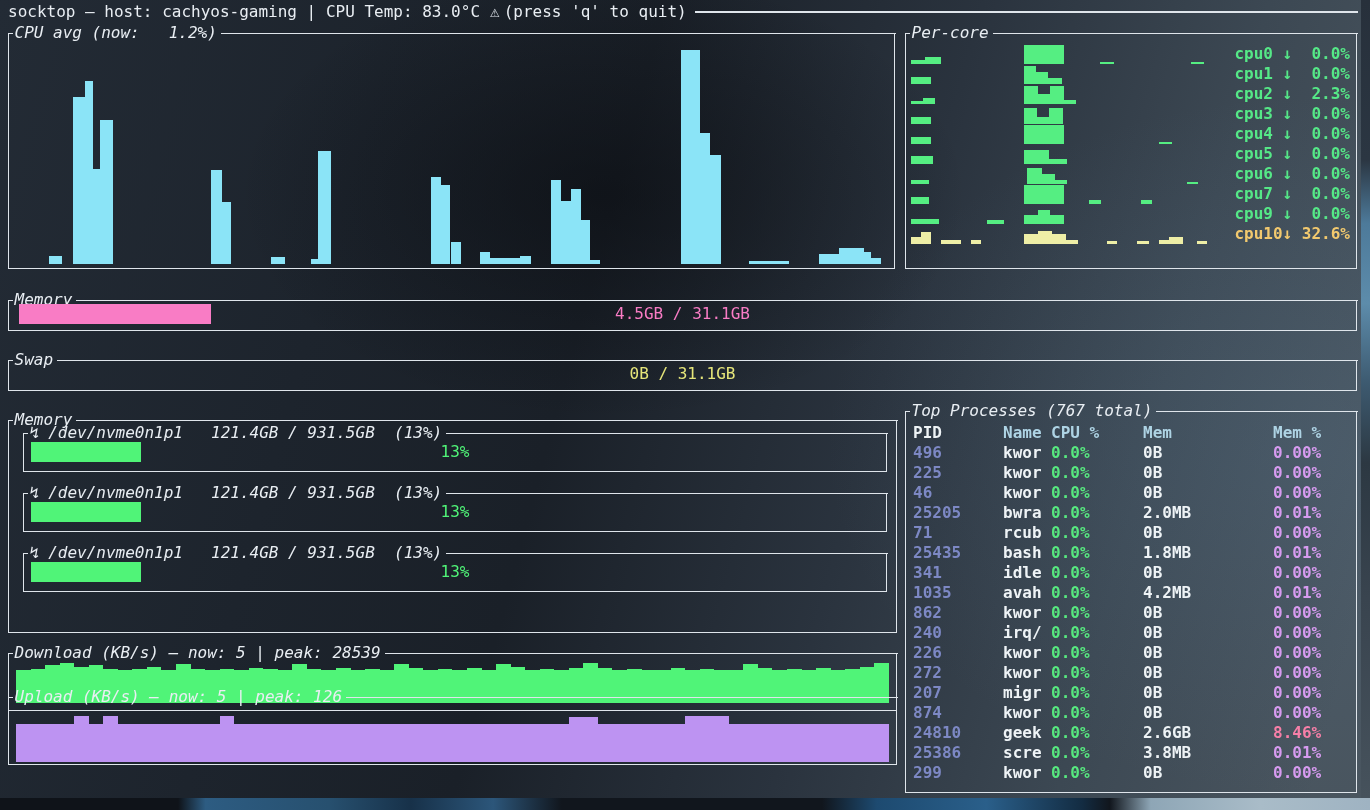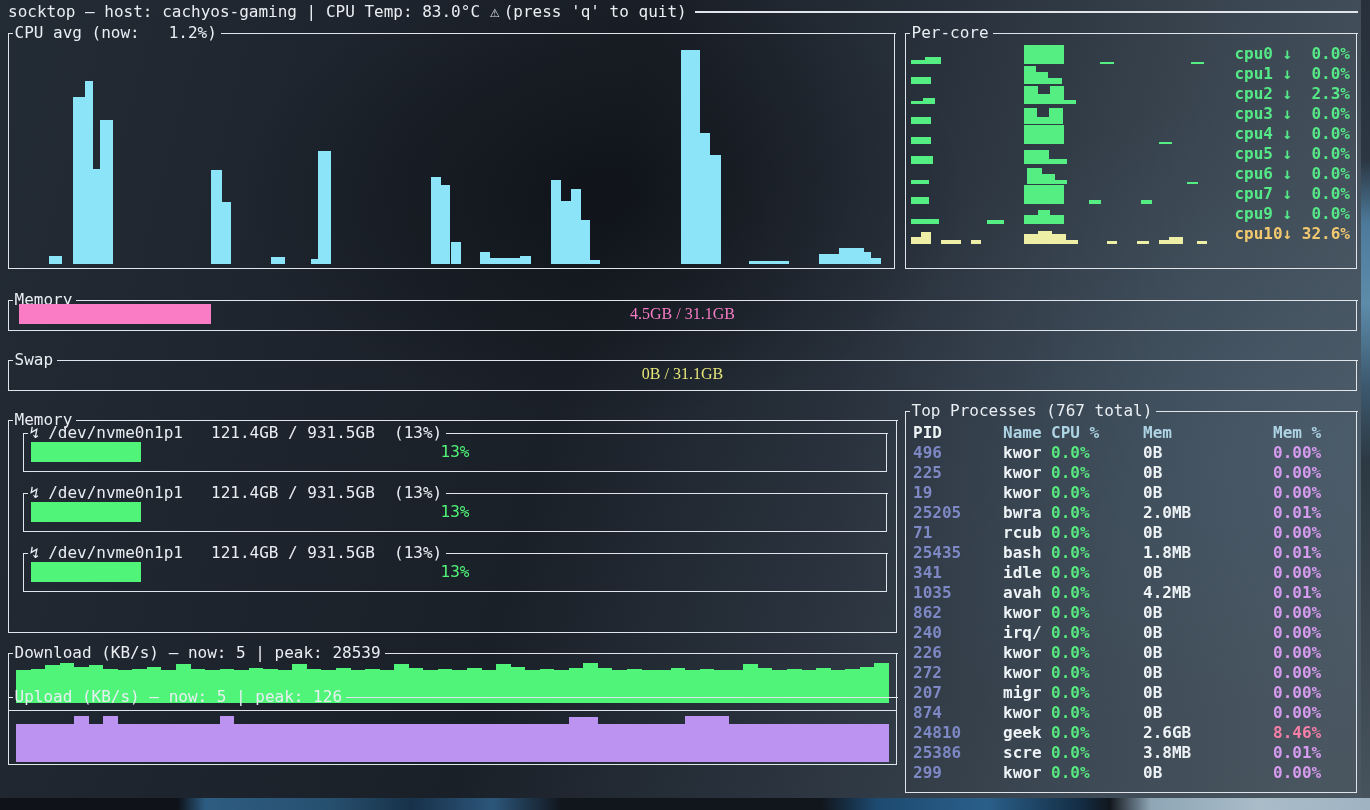--- a/index.html
+++ b/index.html
@@ -21,37 +21,37 @@
   .titlebar { position:absolute; left:8px; top:2px; right:12px; height:19px;
     display:flex; align-items:center; white-space:pre; }
   .titlebar .rule { flex:1; border-top:2px solid #dfe5eb; margin-left:8px; }
   .warn { padding:0 4px 0 10px; color:#dfe5eb; }
 
   .panel { position:absolute; border:1.5px solid #dfe5eb; border-top:none; }
   .phead { position:absolute; left:-1.5px; right:-1.5px; top:-10px; height:20px;
     display:flex; align-items:center; white-space:pre; }
   .phead .seg { border-top:1.5px solid #dfe5eb; height:0; }
   .segl { width:5px; } .segr { flex:1; }
-  .ptitle { padding:0 4px 0 2px; line-height:20px; }
+  .ptitle { padding:0 4px 0 2px; line-height:20px;font-style:italic; }
 
   .bar { position:absolute; bottom:0; }
   .cyan { background:#8be4f7; }
   .green { background:#55ee82; }
   .yellow { background:#eeeea6; }
 
   #cpu-bars { position:absolute; left:7px; right:6px; bottom:4px; height:225px; }
 
   .pcrows { position:absolute; left:3px; top:11px; right:4px; }
   .pc-row { position:relative; height:20px; }
   .spark { position:absolute; inset:0; }
   .pc-label { position:absolute; right:2px; top:1px; font-weight:bold; white-space:pre;
     color:#55e887; line-height:18px; }
   .pc-row.last .pc-label { color:#f2c96e; }
 
-  .gauge { position:absolute; left:10px; right:10px; top:4px; height:20px;font-family:Liberation Serif, serif; }
+  .gauge { position:absolute; left:10px; right:10px; top:4px; height:20px; }
   .gfill { position:absolute; left:0; top:0; height:100%; }
   .glabel { position:absolute; left:0; right:0; top:0; text-align:center; line-height:20px; white-space:pre; }
   .memfill { background:#f97cc5; } .memtext { color:#f97cc5; }
   .swaptext { color:#e6e67a; }
 
   .disk-entry { position:absolute; left:14px; width:864px; height:39px;
     border:1.5px solid #dfe5eb; border-top:none; }
   .dgauge { position:absolute; left:7px; right:7px; top:9px; height:20px; }
   .dfill { background:#50f478; }
   .dlabel { color:#50f478; }
@@ -408,21 +408,21 @@
   <div class="ptable">
     <div class="prow">
       <span class="c1 h-pid">PID</span>
       <span class="c2 h-o">Name</span>
       <span class="c3 h-o">CPU %</span>
       <span class="c4 h-o">Mem</span>
       <span class="c5 h-o">Mem %</span>
     </div>
     <div class="prow"><span class="c1 pid">496</span><span class="c2 pname">kwor</span><span class="c3 pcpu">0.0%</span><span class="c4 pmem">0B</span><span class="c5 pmemp">0.00%</span></div>
     <div class="prow"><span class="c1 pid">225</span><span class="c2 pname">kwor</span><span class="c3 pcpu">0.0%</span><span class="c4 pmem">0B</span><span class="c5 pmemp">0.00%</span></div>
-    <div class="prow"><span class="c1 pid">19</span><span class="c2 pname">kwor</span><span class="c3 pcpu">0.0%</span><span class="c4 pmem">0B</span><span class="c5 pmemp">0.00%</span></div>
+    <div class="prow"><span class="c1 pid">46</span><span class="c2 pname">kwor</span><span class="c3 pcpu">0.0%</span><span class="c4 pmem">0B</span><span class="c5 pmemp">0.00%</span></div>
     <div class="prow"><span class="c1 pid">25205</span><span class="c2 pname">bwra</span><span class="c3 pcpu">0.0%</span><span class="c4 pmem">2.0MB</span><span class="c5 pmemp">0.01%</span></div>
     <div class="prow"><span class="c1 pid">71</span><span class="c2 pname">rcub</span><span class="c3 pcpu">0.0%</span><span class="c4 pmem">0B</span><span class="c5 pmemp">0.00%</span></div>
     <div class="prow"><span class="c1 pid">25435</span><span class="c2 pname">bash</span><span class="c3 pcpu">0.0%</span><span class="c4 pmem">1.8MB</span><span class="c5 pmemp">0.01%</span></div>
     <div class="prow"><span class="c1 pid">341</span><span class="c2 pname">idle</span><span class="c3 pcpu">0.0%</span><span class="c4 pmem">0B</span><span class="c5 pmemp">0.00%</span></div>
     <div class="prow"><span class="c1 pid">1035</span><span class="c2 pname">avah</span><span class="c3 pcpu">0.0%</span><span class="c4 pmem">4.2MB</span><span class="c5 pmemp">0.01%</span></div>
     <div class="prow"><span class="c1 pid">862</span><span class="c2 pname">kwor</span><span class="c3 pcpu">0.0%</span><span class="c4 pmem">0B</span><span class="c5 pmemp">0.00%</span></div>
     <div class="prow"><span class="c1 pid">240</span><span class="c2 pname">irq/</span><span class="c3 pcpu">0.0%</span><span class="c4 pmem">0B</span><span class="c5 pmemp">0.00%</span></div>
     <div class="prow"><span class="c1 pid">226</span><span class="c2 pname">kwor</span><span class="c3 pcpu">0.0%</span><span class="c4 pmem">0B</span><span class="c5 pmemp">0.00%</span></div>
     <div class="prow"><span class="c1 pid">272</span><span class="c2 pname">kwor</span><span class="c3 pcpu">0.0%</span><span class="c4 pmem">0B</span><span class="c5 pmemp">0.00%</span></div>
     <div class="prow"><span class="c1 pid">207</span><span class="c2 pname">migr</span><span class="c3 pcpu">0.0%</span><span class="c4 pmem">0B</span><span class="c5 pmemp">0.00%</span></div>

